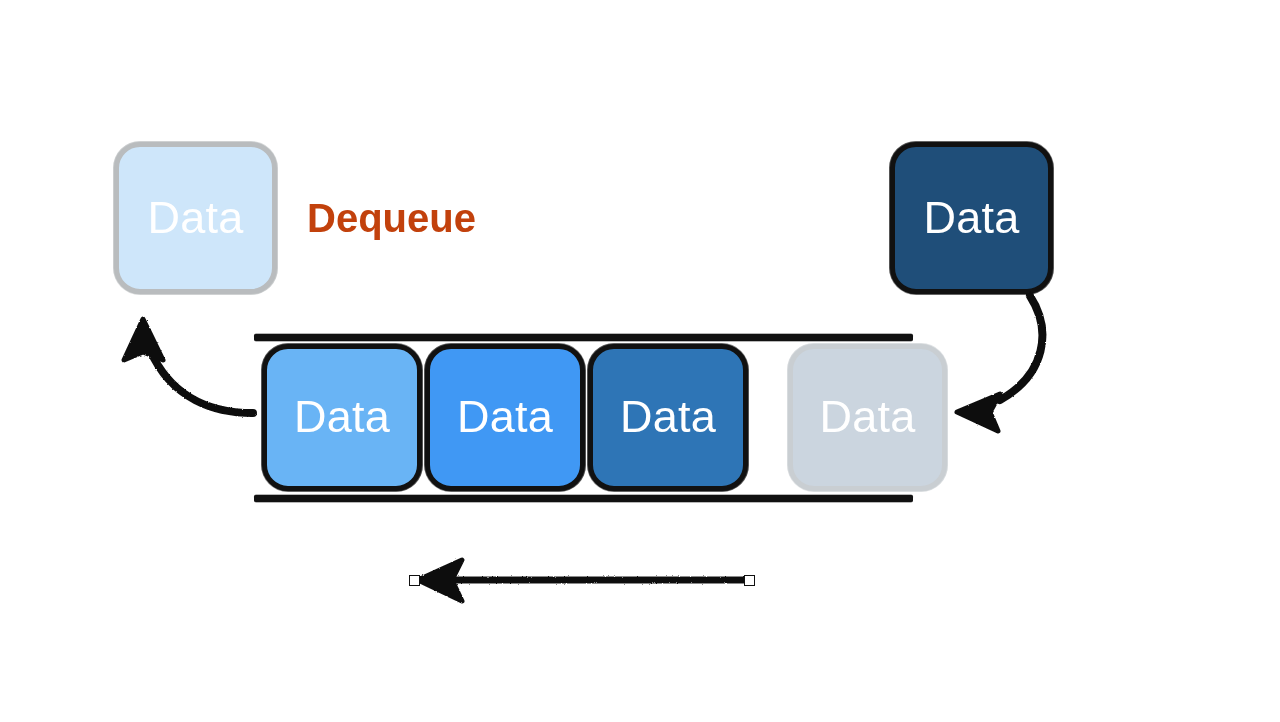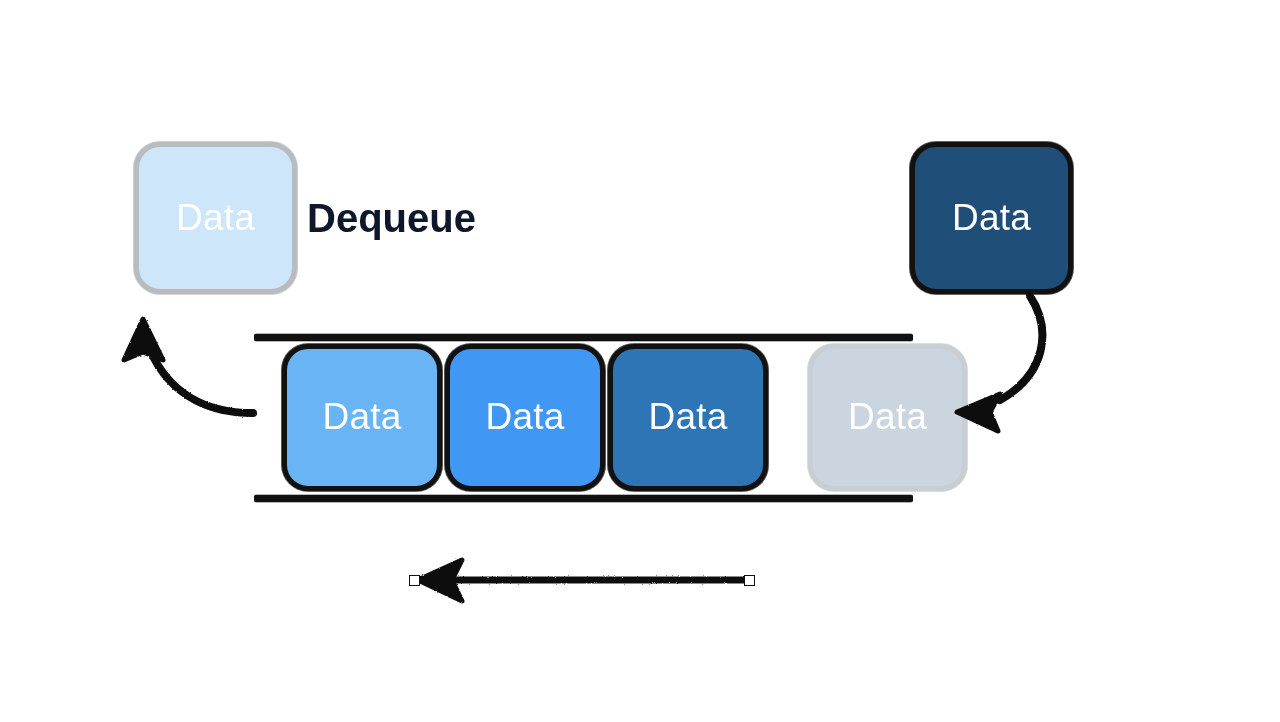--- a/index.html
+++ b/index.html
@@ -20,26 +20,25 @@
   }
   
   .data-box {
     position: absolute;
     box-sizing: border-box;
     display: flex;
     align-items: center;
     justify-content: center;
     border-radius: 26px;
     color: #ffffff;
-    font-size: 37px;
+    font-size: 45px;
     font-weight: 400;
     letter-spacing: 0.2px;
     font-family: "Liberation Sans", sans-serif;
     user-select: none;
-    margin-left: 20px;
   }
   .data-box .lbl {
     display: block;
     line-height: 1;
     transform: translateY(-1px);
   }
   
   .sketch-dark {
     border: 5px solid #111111;
     box-shadow:
@@ -66,21 +65,21 @@
     position: absolute;
     background: #111111;
     border-radius: 2px;
     box-shadow:
       0 0.6px 0 rgba(17,17,17,0.6),
       0 -0.6px 0 rgba(17,17,17,0.6);
   }
   
   .op-label {
     position: absolute;
-    color: #0f172a;
+    color: #c2410c;
     font-size: 40px;
     font-weight: bold;
     font-family: "Liberation Sans", sans-serif;
     white-space: nowrap;
     user-select: none;
   }
   
   #arrow-layer {
     position: absolute;
     left: 0;

